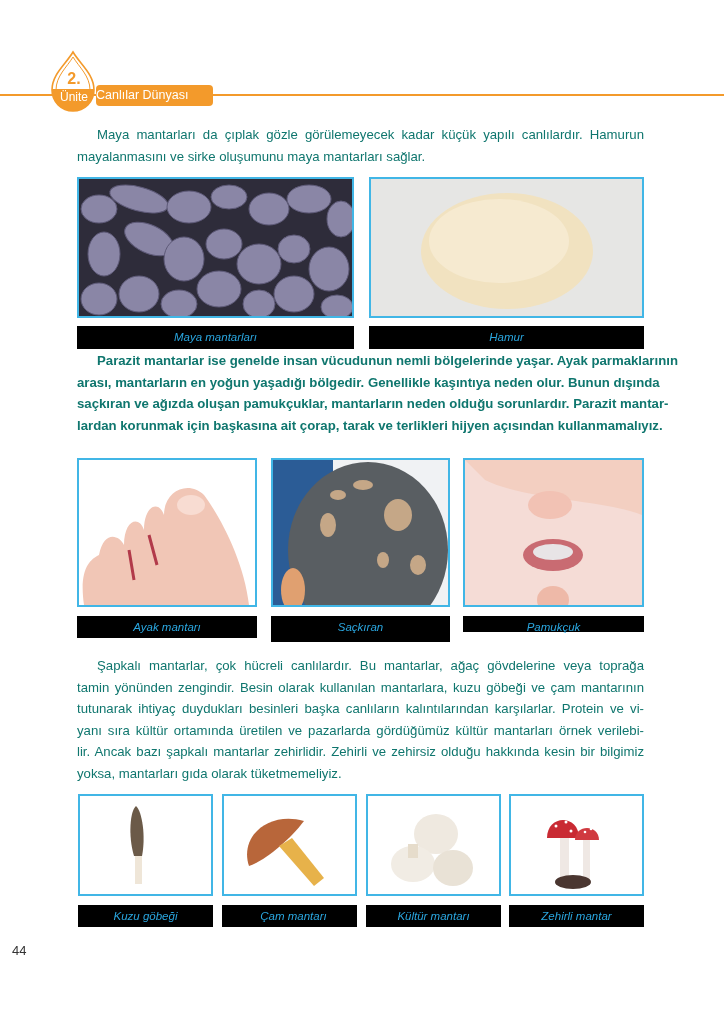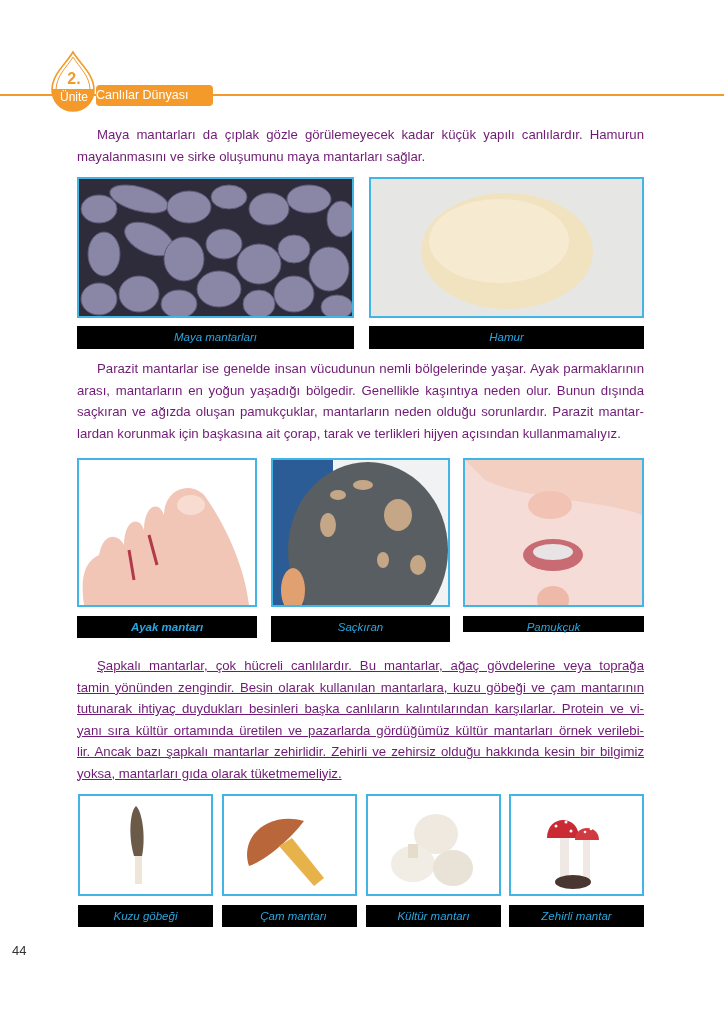--- a/index.html
+++ b/index.html
@@ -6,21 +6,21 @@
   html, body { width: 724px; height: 1024px; background: #ffffff; overflow: hidden; }
   body { position: relative; font-family: "Liberation Sans", "DejaVu Sans", sans-serif; color: #231f20; }
 
   .header-line { position: absolute; left: 0; top: 94px; width: 724px; height: 2px; background: #f39a2b; }
   .unit-badge { position: absolute; left: 50px; top: 50px; width: 48px; height: 64px; }
   .unit-badge svg { position: absolute; left: 0; top: 0; }
   .unit-num { position: absolute; left: 0; top: 20px; width: 48px; text-align: center; font-size: 16px; font-weight: bold; color: #f39a2b; }
   .unit-word { position: absolute; left: 0; top: 40px; width: 48px; text-align: center; font-size: 12px; color: #ffffff; }
   .chapter-pill { position: absolute; left: 96px; top: 85px; width: 117px; height: 21px; background: #f39a2b; border-radius: 4px; color: #fff; font-size: 12.5px; line-height: 21px; white-space: nowrap; }
 
-  .para { position: absolute; left: 77px; width: 567px; font-size: 13.2px; line-height: 21.5px; text-align: justify; color: #701a75; }
+  .para { position: absolute; left: 77px; width: 567px; font-size: 13.2px; line-height: 21.5px; text-align: justify; color: #0f766e; }
   .para .line { display: block; text-align: justify; text-align-last: justify; white-space: nowrap; }
   .para .line.last { text-align-last: left; }
   .para .line.first { text-indent: 20px; }
 
   .figure { position: absolute; border: 2px solid #41b6e6; overflow: hidden; }
   .caption { position: absolute; background: #000000; color: #2aa6df; font-style: italic; font-size: 11.5px; text-align: center; }
 
   .page-num { position: absolute; left: 0; top: 943px; width: 724px; font-size: 13px; color: #333; margin-left: 12px; }
 </style>
 </head>
@@ -80,36 +80,36 @@
 
 <div class="figure" style="left:369px; top:177px; width:275px; height:141px; background:#e4e4e2;">
   <svg width="271" height="137" viewBox="0 0 271 137">
     <rect width="271" height="137" fill="#e6e6e4"></rect>
     <ellipse cx="136" cy="72" rx="86" ry="58" fill="#f1e2c0"></ellipse>
     <ellipse cx="128" cy="62" rx="70" ry="42" fill="#f6ead0"></ellipse>
   </svg>
 </div>
 <div class="caption" style="left:369px; top:326px; width:275px; height:23px; line-height:23px;">Hamur</div>
 
-<div class="para" style="top:358px;">
+<div class="para" style="top:350px;font-weight:bold;">
   <span class="line first">Parazit mantarlar ise genelde insan vücudunun nemli bölgelerinde yaşar. Ayak parmaklarının</span>
   <span class="line">arası, mantarların en yoğun yaşadığı bölgedir. Genellikle kaşıntıya neden olur. Bunun dışında</span>
   <span class="line">saçkıran ve ağızda oluşan pamukçuklar, mantarların neden olduğu sorunlardır. Parazit mantar-</span>
   <span class="line last">lardan korunmak için başkasına ait çorap, tarak ve terlikleri hijyen açısından kullanmamalıyız.</span>
 </div>
 
 <div class="figure" style="left:77px; top:458px; width:180px; height:149px; background:#fff;">
   <svg width="176" height="145" viewBox="0 0 176 145">
     <rect width="176" height="145" fill="#ffffff"></rect>
     <path d="M5 145 C 0 110, 10 100, 20 95 C 25 70, 40 75, 45 85 C 45 60, 60 55, 65 70 C 65 45, 80 40, 85 55 C 85 30, 110 20, 125 35 C 140 55, 165 100, 170 145 Z" fill="#f1c6b6"></path>
     <ellipse cx="112" cy="45" rx="14" ry="10" fill="#f8dcd2"></ellipse>
     <path d="M50 90 L 55 120 M 70 75 L 78 105" stroke="#b23a4a" stroke-width="3"></path>
   </svg>
 </div>
-<div class="caption" style="left:77px; top:616px; width:180px; height:22px; line-height:22px;font-weight:bold;">Ayak mantarı</div>
+<div class="caption" style="left:77px; top:616px; width:180px; height:22px; line-height:22px;">Ayak mantarı</div>
 
 <div class="figure" style="left:271px; top:458px; width:179px; height:149px; background:#2a5f9a;">
   <svg width="175" height="145" viewBox="0 0 175 145">
     <rect width="175" height="145" fill="#f0f2f4"></rect>
     <rect width="60" height="145" fill="#2b5c96"></rect>
     <ellipse cx="95" cy="90" rx="80" ry="88" fill="#595e62"></ellipse>
     <ellipse cx="20" cy="130" rx="12" ry="22" fill="#e0a070"></ellipse>
     <g fill="#d8b48e" opacity="0.85">
       <ellipse cx="125" cy="55" rx="14" ry="16"></ellipse>
         <ellipse cx="55" cy="65" rx="8" ry="12"></ellipse>
@@ -127,21 +127,21 @@
     <rect width="177" height="145" fill="#f5dcd6"></rect>
     <path d="M0 0 L 177 0 L 177 55 C 140 40, 60 40, 20 20 Z" fill="#f3cfc1"></path>
     <ellipse cx="85" cy="45" rx="22" ry="14" fill="#f2c2b4"></ellipse>
     <ellipse cx="88" cy="95" rx="30" ry="16" fill="#c96b72"></ellipse>
     <ellipse cx="88" cy="92" rx="20" ry="8" fill="#e8e4e6"></ellipse>
     <ellipse cx="88" cy="140" rx="16" ry="14" fill="#eeb9a8"></ellipse>
   </svg>
 </div>
 <div class="caption" style="left:463px; top:616px; width:181px; height:16px; line-height:22px;">Pamukçuk</div>
 
-<div class="para" style="top:655px;text-decoration:underline;">
+<div class="para" style="top:655px;">
   <span class="line first">Şapkalı mantarlar, çok hücreli canlılardır. Bu mantarlar, ağaç gövdelerine veya toprağa</span>
   <span class="line">tamin yönünden zengindir. Besin olarak kullanılan mantarlara, kuzu göbeği ve çam mantarının</span>
   <span class="line">tutunarak ihtiyaç duydukları besinleri başka canlıların kalıntılarından karşılarlar. Protein ve vi-</span>
   <span class="line">yanı sıra kültür ortamında üretilen ve pazarlarda gördüğümüz kültür mantarları örnek verilebi-</span>
   <span class="line">lir. Ancak bazı şapkalı mantarlar zehirlidir. Zehirli ve zehirsiz olduğu hakkında kesin bir bilgimiz</span>
   <span class="line last">yoksa, mantarları gıda olarak tüketmemeliyiz.</span>
 </div>
 
 <div class="figure" style="left:78px; top:794px; width:135px; height:102px; background:#fff;">
   <svg width="131" height="98" viewBox="0 0 131 98">

